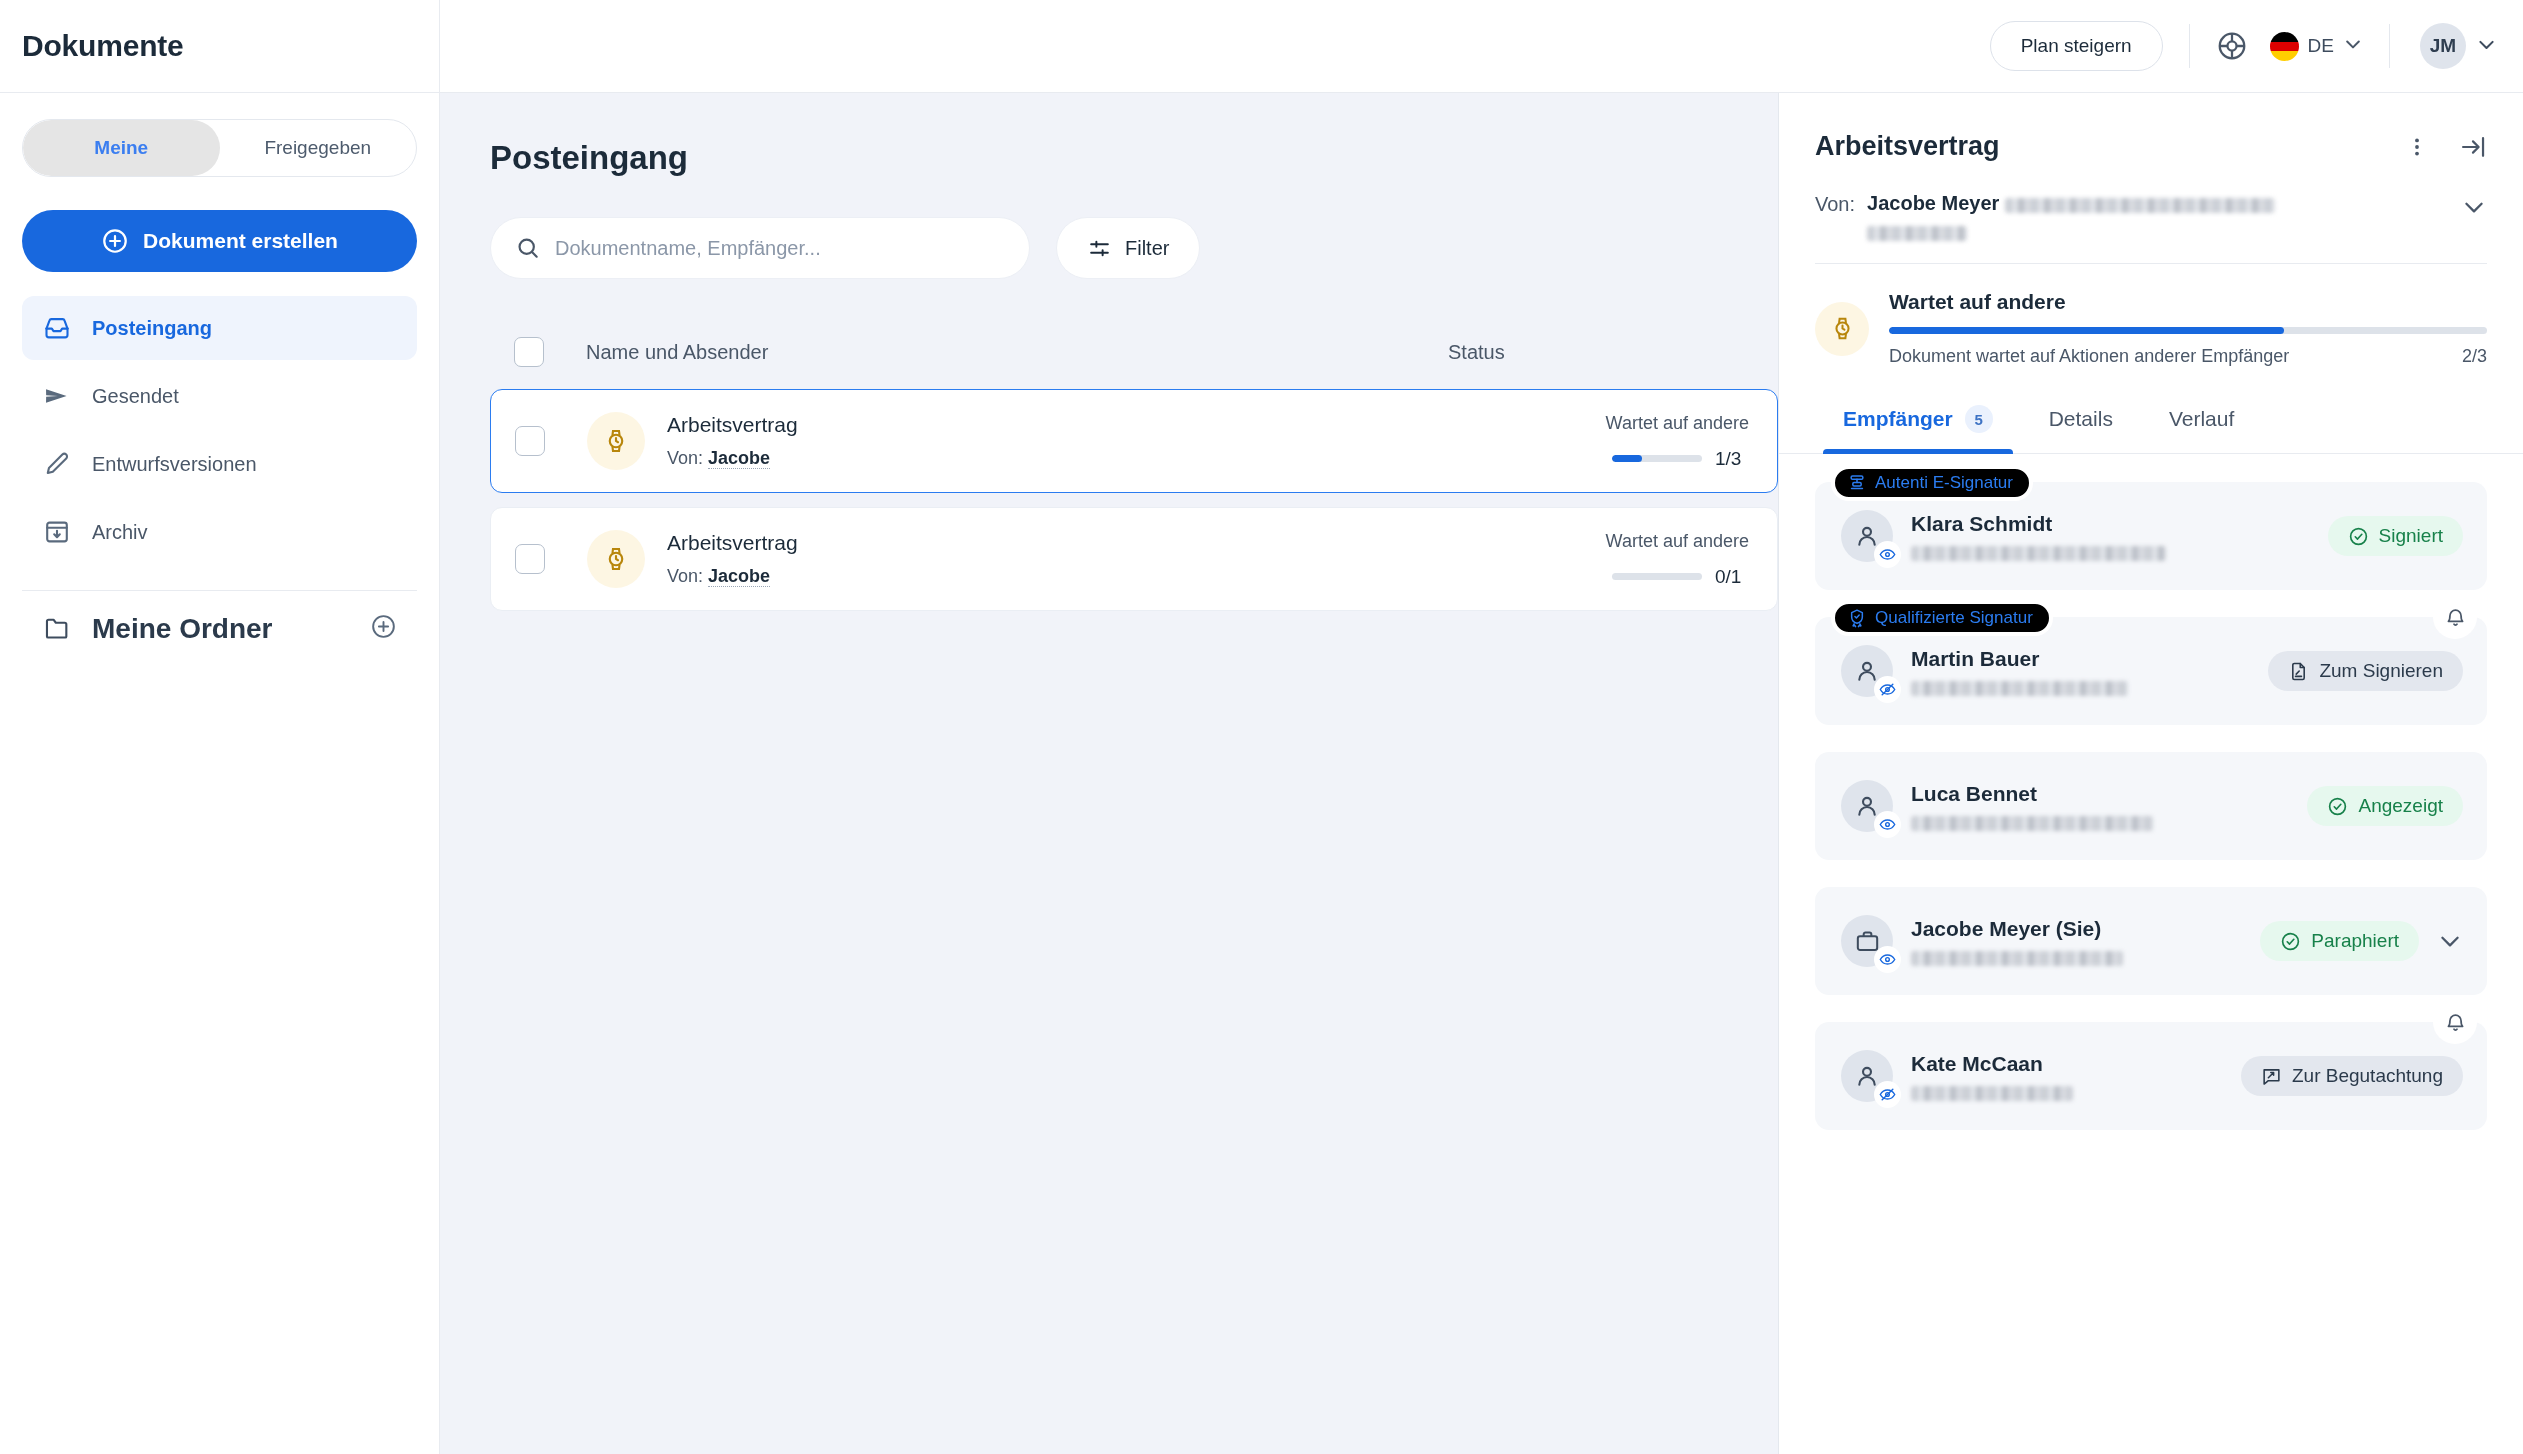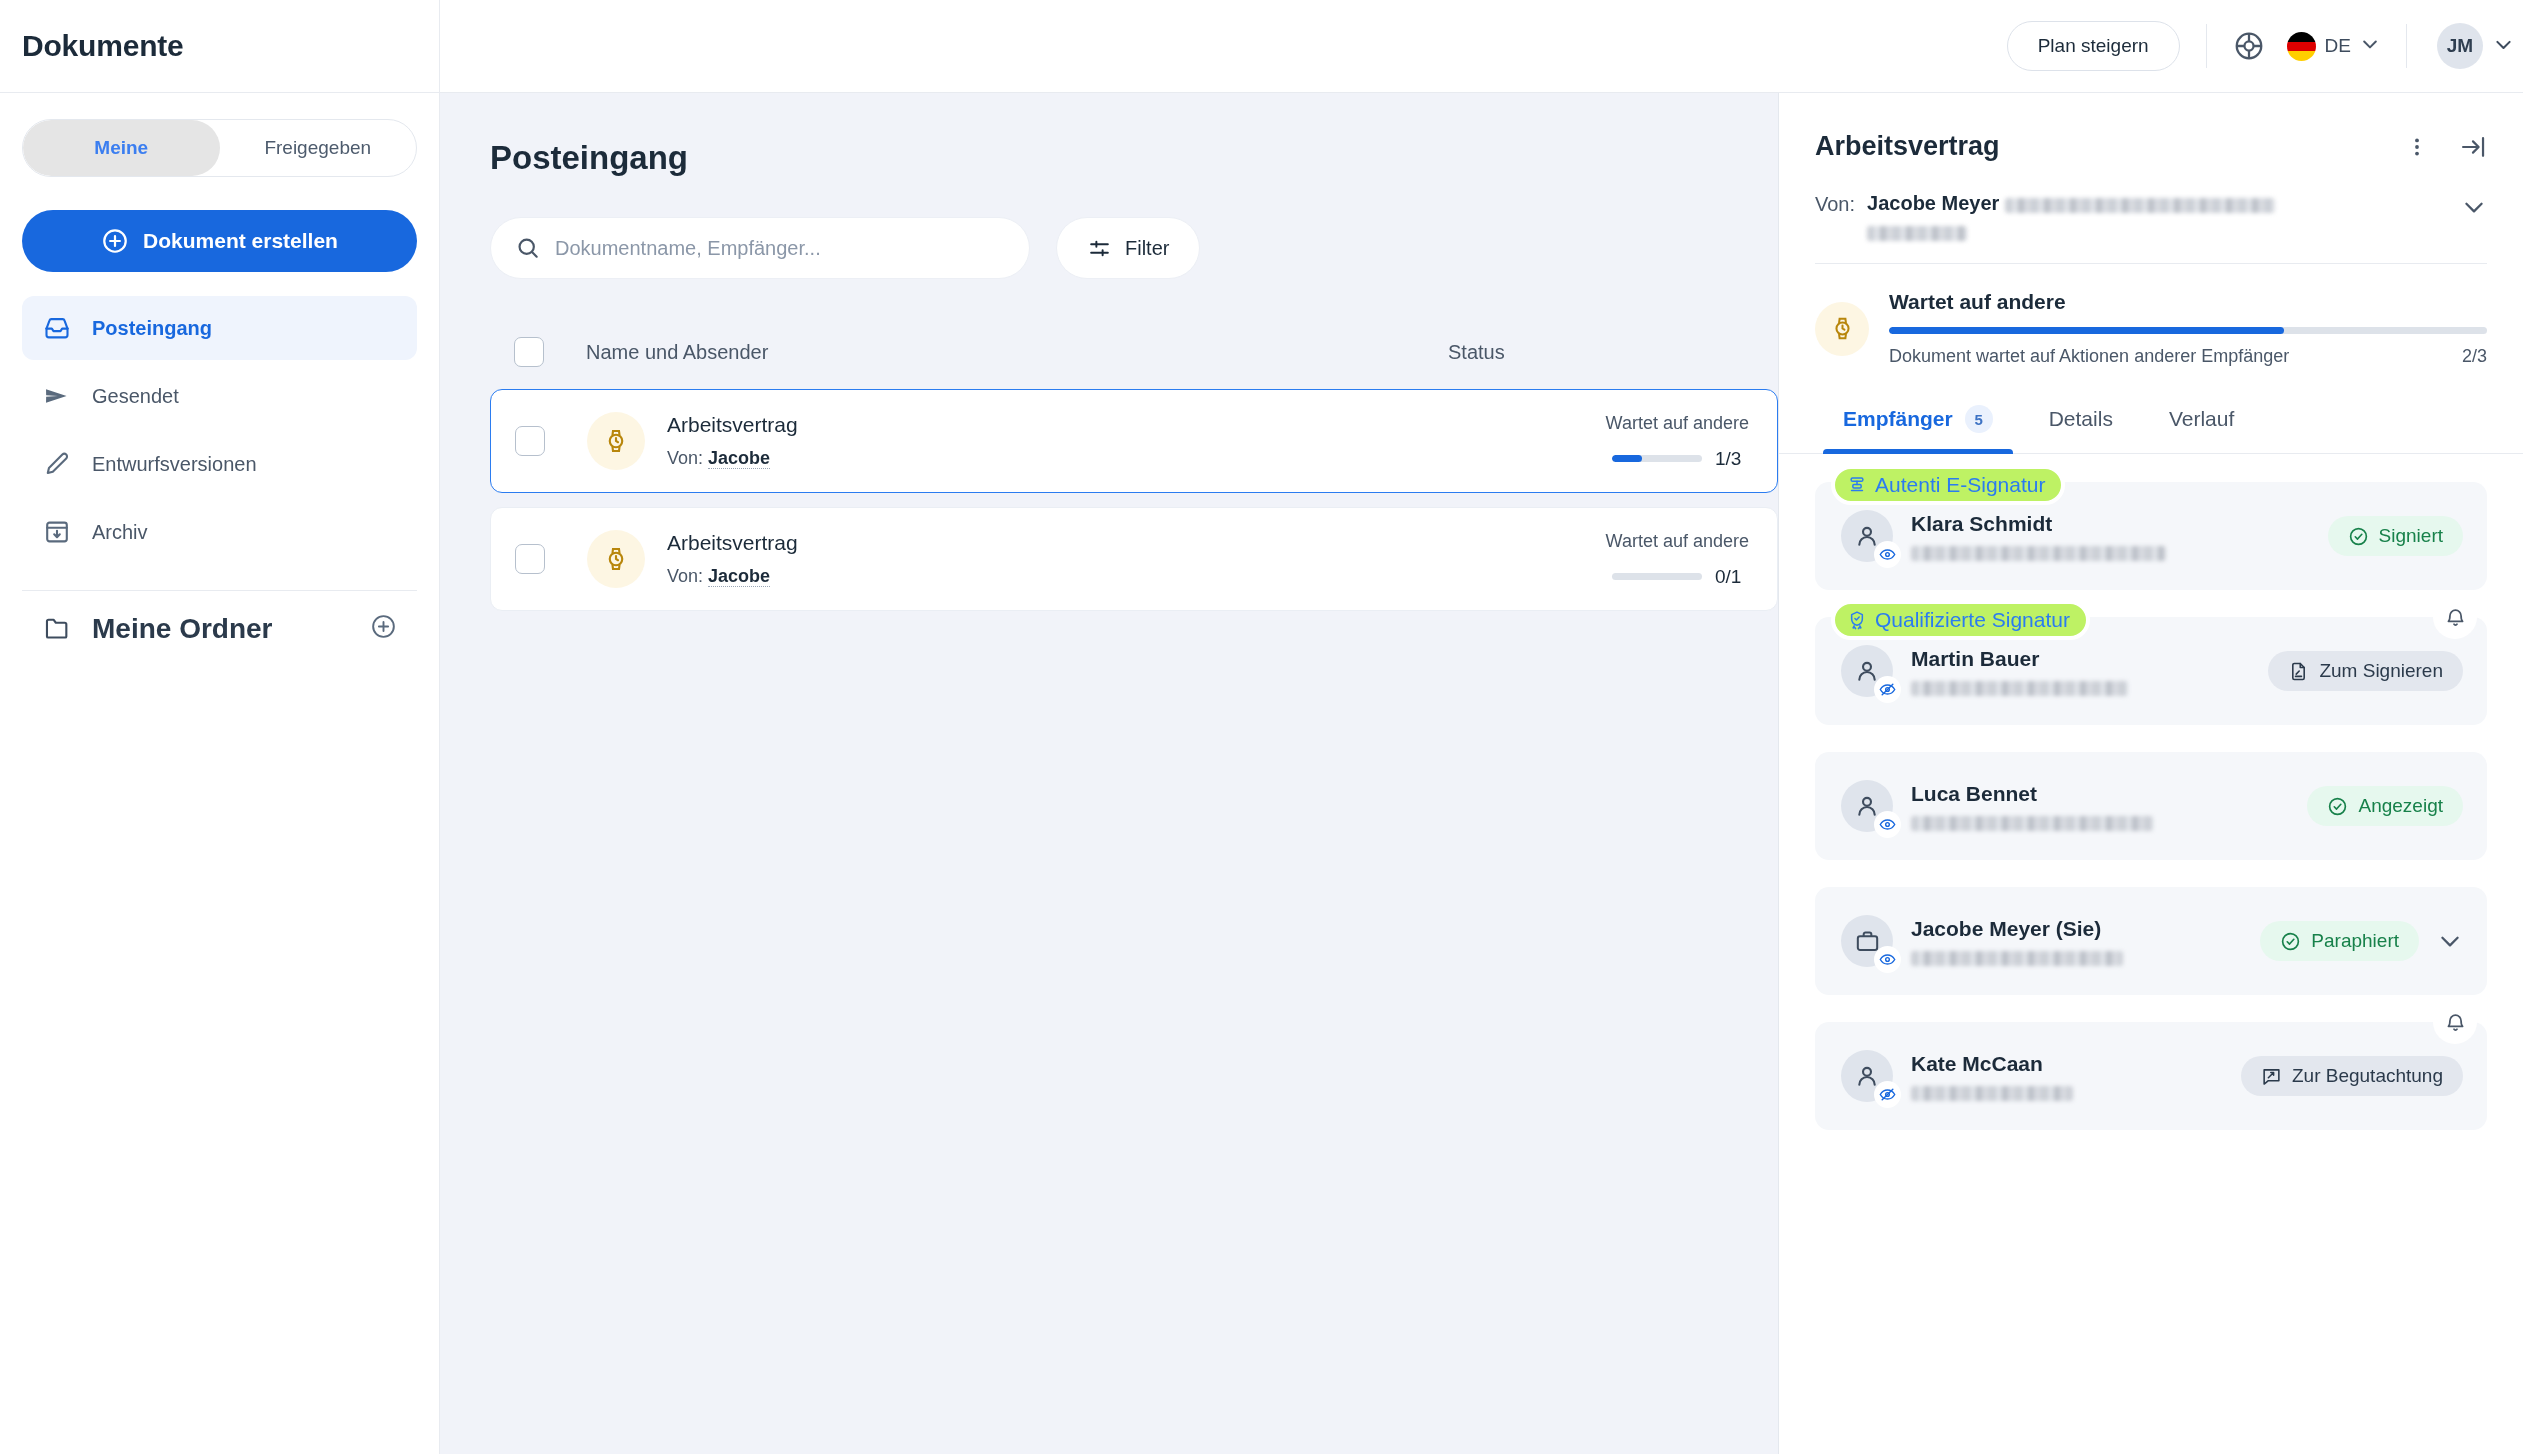--- a/index.html
+++ b/index.html
@@ -18,21 +18,21 @@
     border-bottom: 1px solid #e8ebf0;
     background: #fff;
     position: relative; z-index: 5;
   }
   .topbar-left {
     width: 440px; flex: 0 0 440px; height: 100%;
     display: flex; align-items: center; padding-left: 22px;
     border-right: 1px solid #e8ebf0;
   }
   .app-title { font-size: 30px; font-weight: 700; color: #1c2b3a; letter-spacing: -0.2px; }
-  .topbar-right { flex: 1; display: flex; align-items: center; justify-content: flex-end; padding-right: 9px; gap: 0; }
+  .topbar-right { flex: 1; display: flex; align-items: center; justify-content: flex-end; padding-right: 26px; gap: 0; }
   .plan-btn {
     border: 1px solid #dde2ea; border-radius: 999px;
     padding: 13px 30px; font-size: 19px; color: #1c2b3a; background: #fff;
     font-weight: 400; cursor: pointer; white-space: nowrap;
   }
   .vdiv { width: 1px; height: 44px; background: #e4e8ee; margin: 0 26px; }
   .icon-btn { display: flex; align-items: center; justify-content: center; cursor: pointer; }
   .lang-sel { display: flex; align-items: center; gap: 9px; cursor: pointer; margin-left: 22px; }
   .flag {
     width: 29px; height: 29px; border-radius: 50%;
@@ -200,23 +200,23 @@
   .tab-badge {
     background: #eaf1fd; color: #3e73c4; border-radius: 50%;
     width: 28px; height: 28px; display: flex; align-items: center; justify-content: center;
     font-size: 15px; font-weight: 600;
   }
 
   .recipients { padding: 28px 36px 30px 36px; overflow: hidden; flex: 1; }
   .rcp-block { position: relative; margin-bottom: 27px; }
   .rcp-tag {
     position: absolute; top: -17px; left: 16px; z-index: 2;
-    background: #bef264; color: #2b7cf0; border: 4px solid #fff;
+    background: #000000; color: #2b7cf0; border: 4px solid #fff;
     border-radius: 999px; padding: 4px 16px 4px 12px;
-    font-size: 21px; font-weight: 500;
+    font-size: 17px; font-weight: 500;
     display: flex; align-items: center; gap: 8px;
   }
   .rcp-bell {
     position: absolute; top: -22px; right: 10px; z-index: 3;
     width: 44px; height: 44px; border-radius: 50%; background: #fff;
     display: flex; align-items: center; justify-content: center; cursor: pointer;
   }
   .rcp-card {
     background: #f5f7fa; border-radius: 14px;
     display: flex; align-items: center; gap: 18px;

